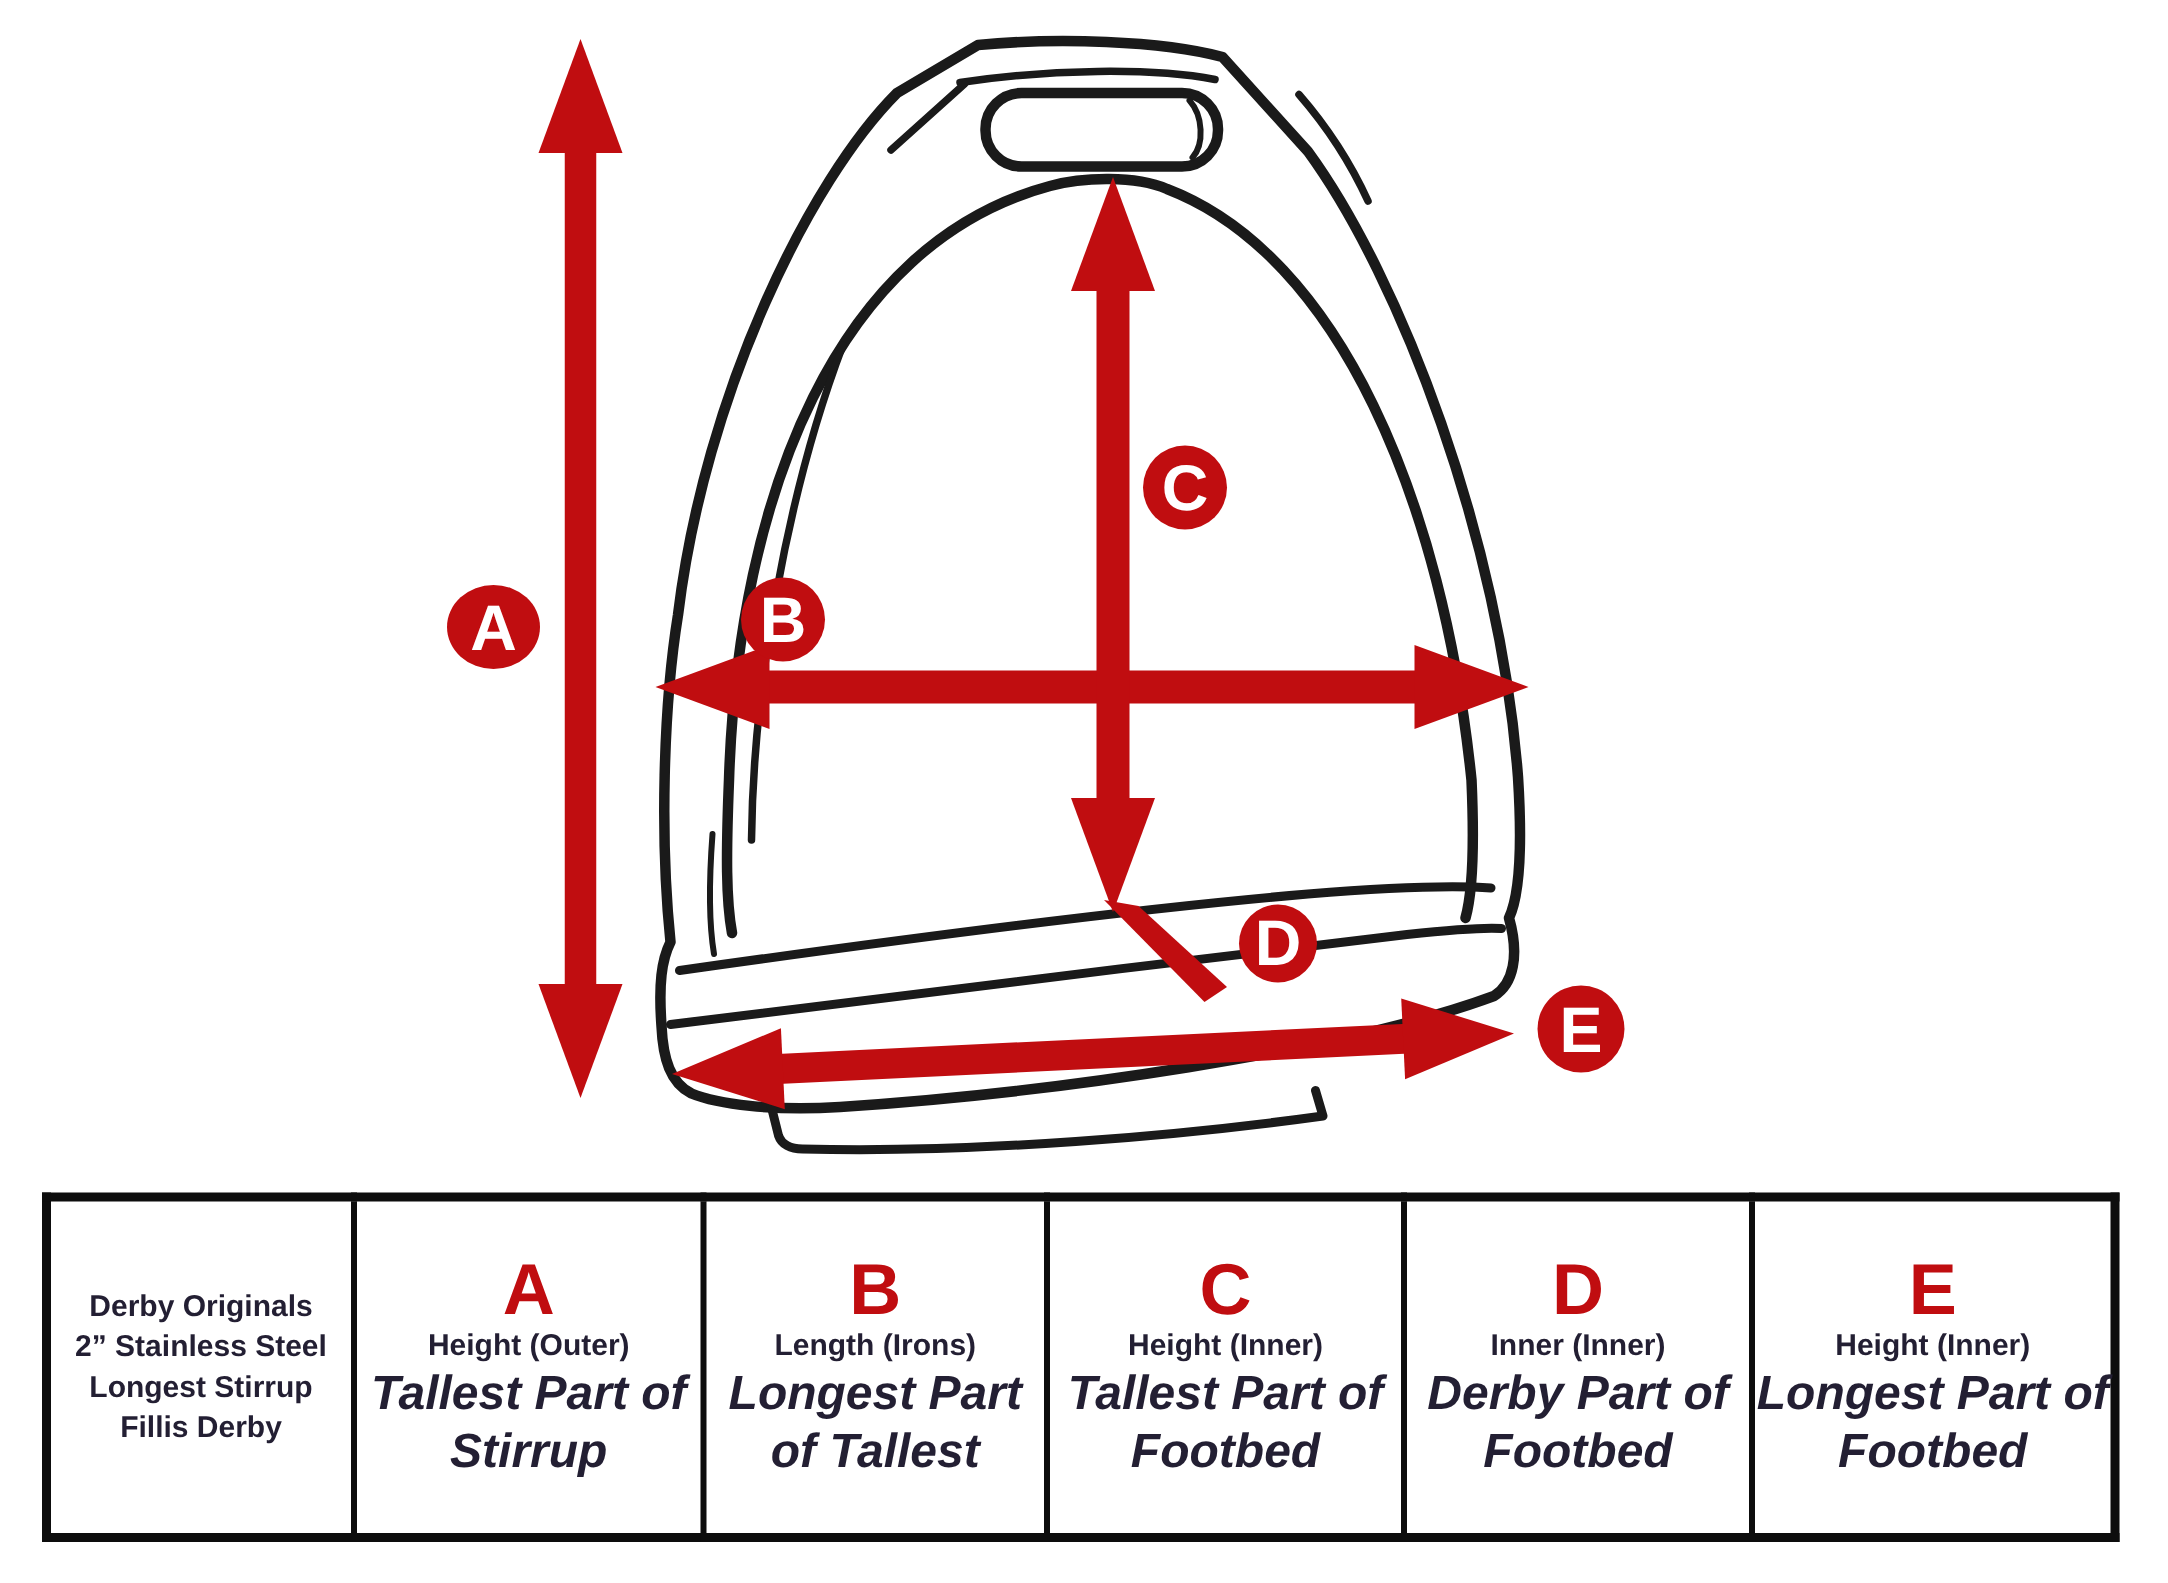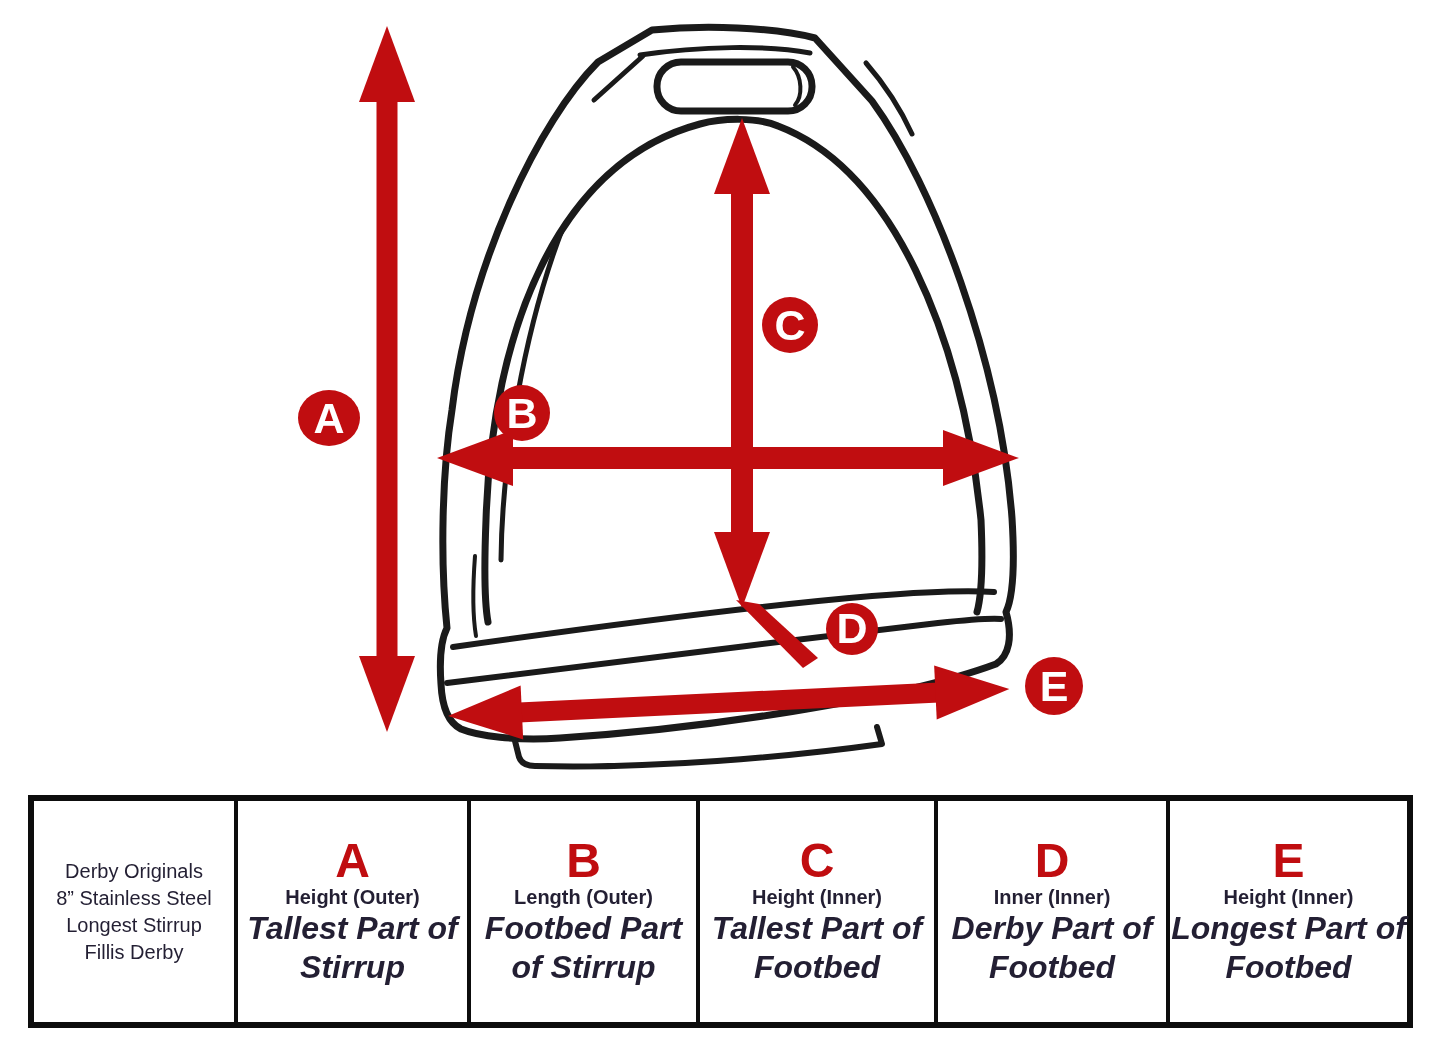--- a/index.html
+++ b/index.html
@@ -36,21 +36,21 @@
     vertical-align: middle;
     text-align: center;
     padding: 0;
     background: #ffffff;
   }
   .spec-table { border: 6px solid #0d0d0d; }
   .spec-table tr.hdr  { height: 120px; }
   .spec-table tr.vals { height: 113px; }
   .product-title {
     font-size: 20px;
-    font-weight: normal;
+    font-weight: bold;
     line-height: 1.35;
   }
   .product-title span { display: block; }
   .col-letter {
     display: block;
     color: #C00D10;
     font-size: 48px;
     font-weight: bold;
     line-height: 1.0;
     margin-bottom: 1px;
@@ -189,34 +189,34 @@
         <col style="width:229px">
       <col style="width:238px">
         <col style="width:232px">
         <col style="width:242px">
     </colgroup>
     <tbody>
         <tr class="hdr">
       <th>
         <div class="product-title">
           <span>Derby Originals</span>
-          <span>8” Stainless Steel</span>
+          <span>2” Stainless Steel</span>
           <span>Longest Stirrup</span>
           <span>Fillis Derby</span>
         </div>
       </th>
       <th>
         <span class="col-letter">A</span>
         <span class="col-name">Height (Outer)</span>
         <span class="col-sub">Tallest Part of Stirrup</span>
       </th>
       <th>
         <span class="col-letter">B</span>
-        <span class="col-name">Length (Outer)</span>
-        <span class="col-sub">Footbed Part of Stirrup</span>
+        <span class="col-name">Length (Irons)</span>
+        <span class="col-sub">Longest Part of Tallest</span>
       </th>
       <th>
         <span class="col-letter">C</span>
         <span class="col-name">Height (Inner)</span>
         <span class="col-sub">Tallest Part of Footbed</span>
       </th>
       <th>
         <span class="col-letter">D</span>
         <span class="col-name">Inner (Inner)</span>
         <span class="col-sub">Derby Part of Footbed</span>

